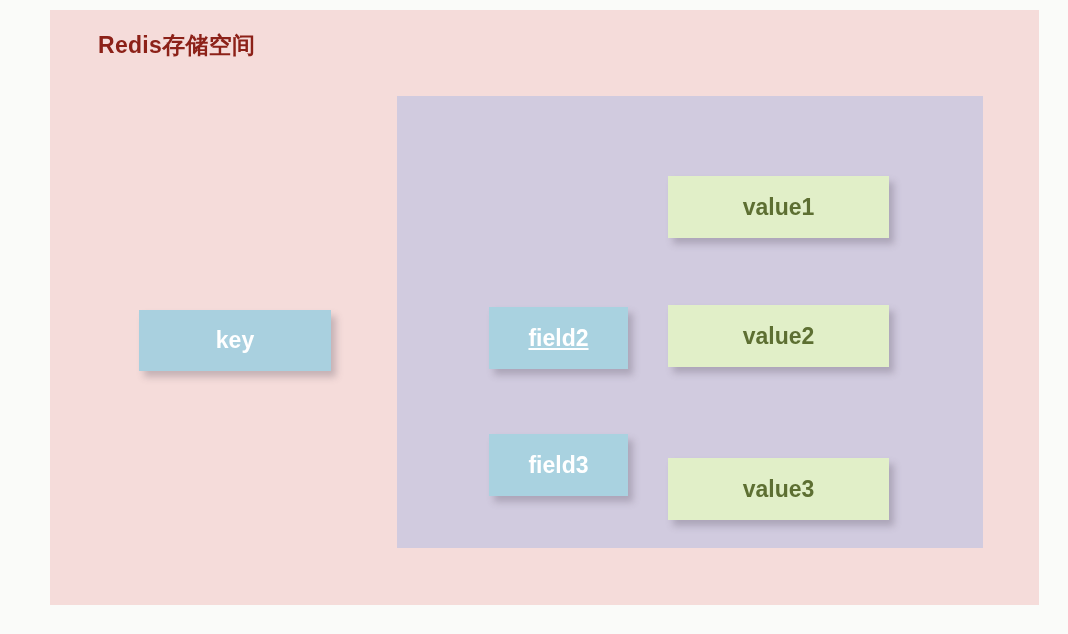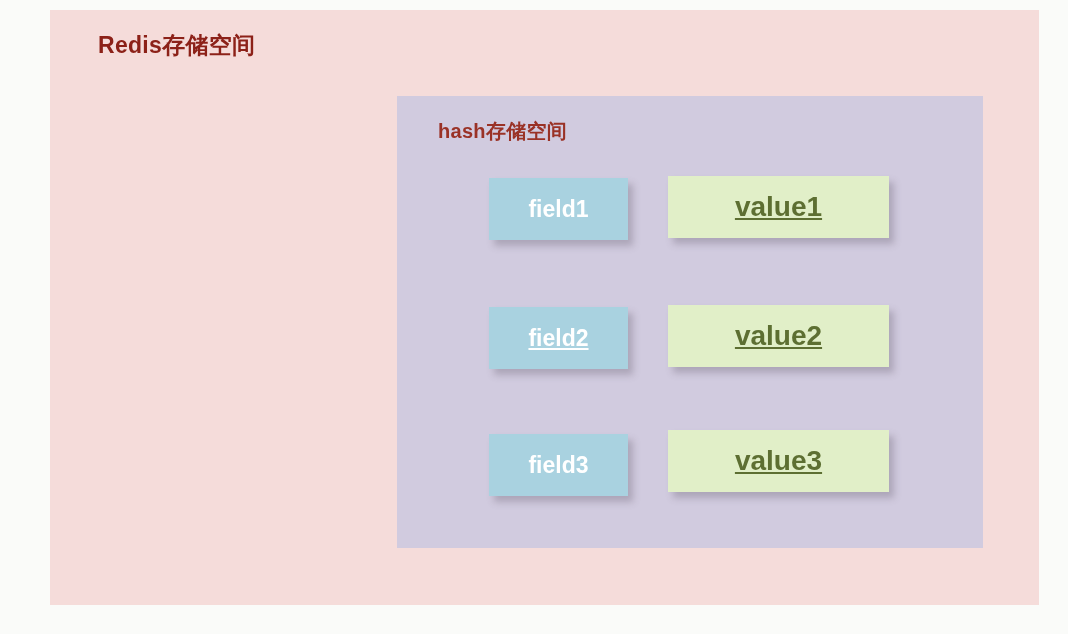--- a/index.html
+++ b/index.html
@@ -83,59 +83,57 @@
 
   .box-field {
     background: #a9d2e0;
     color: #ffffff;
     font-size: 23px;
   }
 
   .box-value {
     background: #e1efc8;
     color: #5d6f32;
-    font-size: 28px;
-    text-decoration: underline;
+    font-size: 23px;
   }
 
   
   .key-box {
     left: 119px;
     top: 310px;
     width: 192px;
     height: 61px;
   }
 
   
   .field-box { left: 469px; width: 139px; height: 62px; }
   .field-row-0 { top: 178px; }
   .field-row-1 { top: 307px; text-decoration: underline; }
   .field-row-2 { top: 434px; }
 
   
   .value-box { left: 648px; width: 221px; height: 62px; }
   .value-row-0 { top: 176px; }
   .value-row-1 { top: 305px; text-align: center; }
-  .value-row-2 { top: 430px; }
+  .value-row-2 { top: 458px; }
 </style>
 </head>
 <body>
 
 <div id="canvas">
 
   <div class="redis-space"></div>
 
   <div class="redis-title">Redis存储空间</div>
 
   <div class="hash-space"></div>
 
-  <div class="hash-title">hash存储空间</div>
 
+  <div class="box box-key key-box">key</div>
 
-  <div class="box box-field field-box field-row-0">field1</div>
   <div class="box box-value value-box value-row-0">value1</div>
 
   <div class="box box-field field-box field-row-1">field2</div>
   <div class="box box-value value-box value-row-1">value2</div>
 
   <div class="box box-field field-box field-row-2">field3</div>
   <div class="box box-value value-box value-row-2">value3</div>
 
 </div>
 

